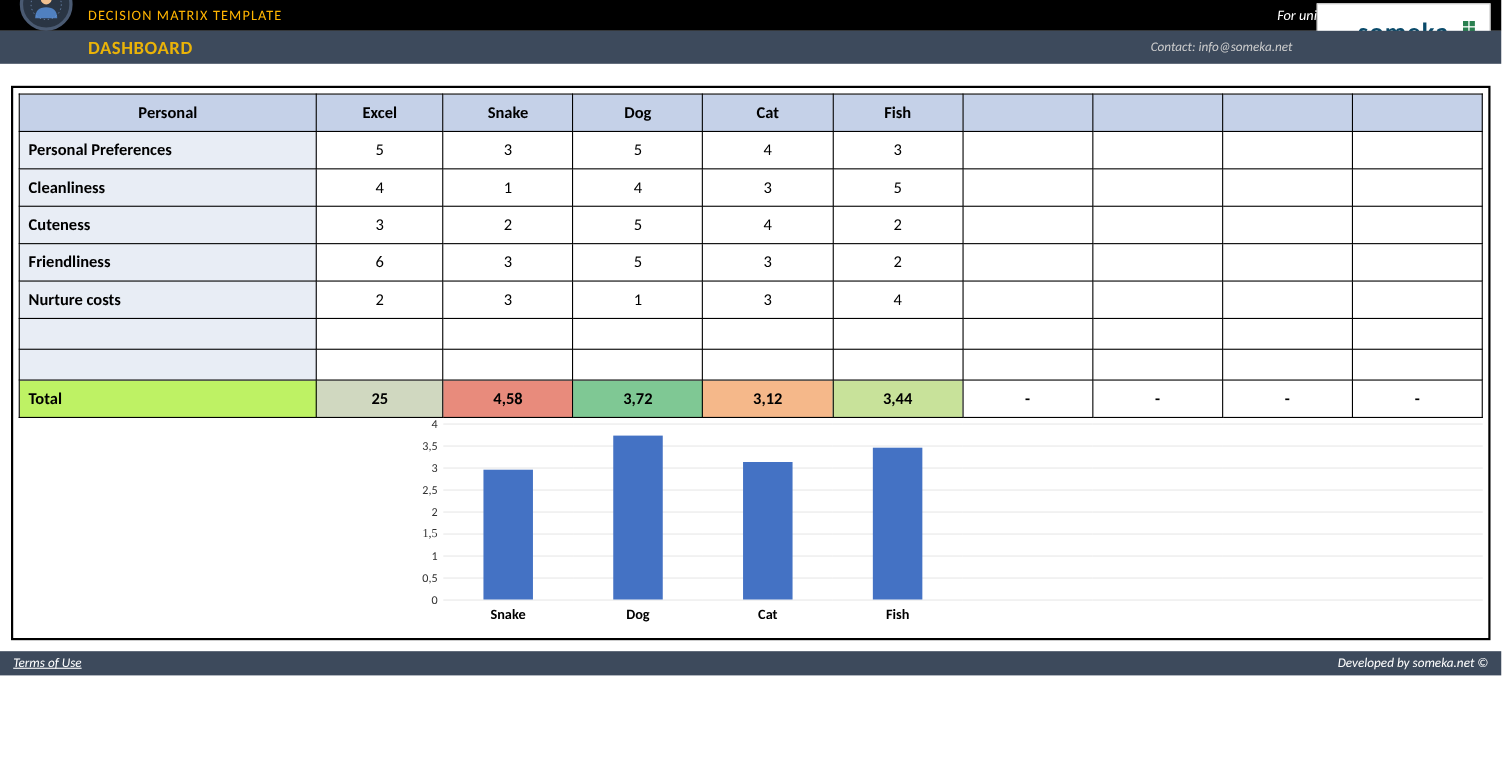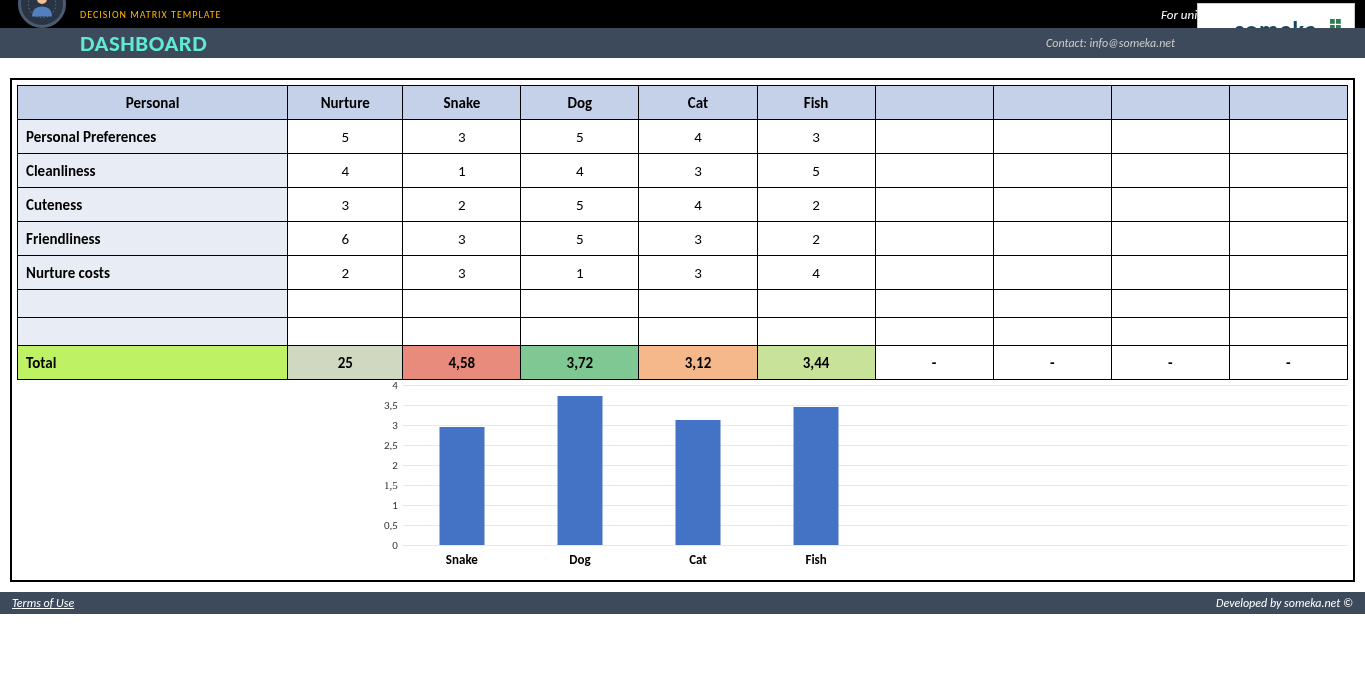--- a/index.html
+++ b/index.html
@@ -1,26 +1,26 @@
 <!DOCTYPE html>
 <html><head>
 <meta charset="utf-8">
 <style>
 *{box-sizing:border-box;margin:0;padding:0;}
 body{font-family:Calibri, Arial, sans-serif;background:#fff;width:1365px;height:700px;overflow:hidden;}
 .header{background:#000;height:28px;display:flex;align-items:center;padding:0 10px;}
-.header-title{color:#ffb400;font-size:10px;letter-spacing:1px;font-weight:500;margin-left:70px;}
+.header-title{color:#ffb400;font-size:13px;letter-spacing:1px;font-weight:500;margin-left:70px;}
 .header-link{color:#fff;font-size:13px;margin-left:auto;font-style:italic;margin-right:10px;}
 .logo-box{position:absolute;right:10px;top:3px;width:158px;height:52px;background:#fff;display:flex;align-items:center;justify-content:center;border:1px solid #ccc;}
 .logo-text{font-size:24px;color:#0a4a6a;font-weight:600;letter-spacing:1px;}
 .logo-sub{position:absolute;bottom:4px;right:8px;font-size:9px;color:#7a7a7a;}
 .subheader{background:#3d4a5c;height:30px;display:flex;align-items:center;padding:0 10px;position:relative;}
 .avatar-icon{position:absolute;left:18px;top:-20px;width:48px;height:48px;border-radius:50%;background:#2a3544;border:3px solid #4a5a72;display:flex;align-items:center;justify-content:center;z-index:5;}
 .avatar-icon svg{width:30px;height:30px;}
-.subheader-title{color:#5eead4;font-size:23px;font-weight:600;letter-spacing:0.5px;margin-left:70px;}
+.subheader-title{color:#eab308;font-size:17px;font-weight:600;letter-spacing:0.5px;margin-left:70px;}
 .subheader-contact{color:#ccc;font-size:12px;font-style:italic;margin-left:auto;margin-right:180px;}
 .content{padding:20px 10px 5px 10px;}
 .matrix-container{border:2px solid #000;padding:5px 5px;}
 .matrix-table{border-collapse:collapse;width:100%;table-layout:fixed;}
 .matrix-table th, .matrix-table td{border:1px solid #000;padding:6px 8px;font-size:15px;height:34px;}
 .no-border{border:none !important;}
 .ratings-header{background:#8ba3cc;text-align:center;font-weight:bold;font-size:16px;border:1px solid #000;}
 .col-header{background:#c5d1e8;text-align:center;font-weight:bold;}
 .crit-cell{background:#e8edf5;text-align:left;font-weight:bold;padding-left:6px;}
 .val-cell{text-align:center;}
@@ -86,21 +86,21 @@
           <col style="width:118px">
           <col style="width:118px">
   <col style="width:118px">
           <col style="width:118px">
           <col style="width:118px">
           <col style="width:118px">
 </colgroup>
 <tbody>
 <tr id="header-row">
   <th class="col-header">Personal</th>
-  <th class="col-header">Nurture</th>
+  <th class="col-header">Excel</th>
 <th class="col-header">Snake</th>
             <th class="col-header">Dog</th>
             <th class="col-header">Cat</th>
             <th class="col-header">Fish</th>
             <th class="col-header"></th>
             <th class="col-header"></th>
             <th class="col-header"></th>
             <th class="col-header"></th>
           </tr>
 </tbody>

